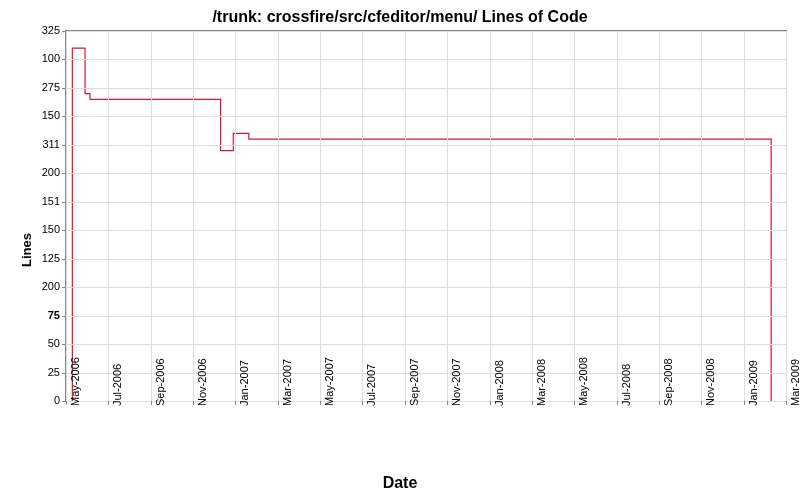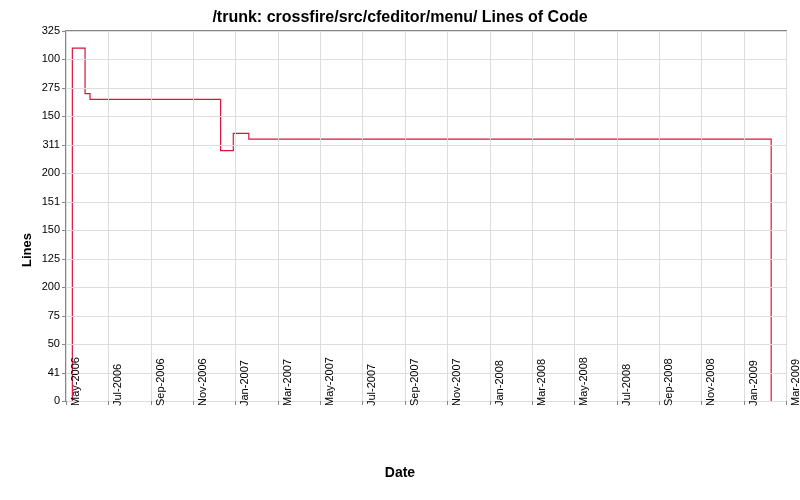--- a/index.html
+++ b/index.html
@@ -42,25 +42,25 @@
     left: 10px;
     top: 50%;
     transform: translateY(-50%) rotate(-90deg);
     transform-origin: center;
     font-size: 13px;
     font-weight: bold;
     color: #000;
   }
   .x-axis-label {
     position: absolute;
-    bottom: 20px;
+    bottom: 8px;
     left: 0;
     right: 0;
     text-align: center;
-    font-size: 14px;
+    font-size: 16px;
     font-weight: bold;
     color: #000;
   }
   .y-tick-label {
     position: absolute;
     right: 740px;
     width: 35px;
     text-align: right;
     font-size: 11px;
     color: #000;
@@ -169,23 +169,23 @@
     <div class="grid-v" style="left: 677.647px;"></div>
     <div class="tick-x" style="left: 677.647px;"></div>
     <div class="grid-v" style="left: 720px;"></div>
     <div class="tick-x" style="left: 720px;"></div>
   </div>
 
 <div class="y-axis-label">Lines</div>
 <div class="x-axis-label">Date</div>
 
 <div class="y-tick-label" style="top: 400px;">0</div>
-<div class="y-tick-label" style="top: 371.538px;">41</div>
+<div class="y-tick-label" style="top: 371.538px;">25</div>
 <div class="y-tick-label" style="top: 343.077px;">50</div>
-<div class="y-tick-label" style="top: 314.615px;">75</div>
+<div class="y-tick-label" style="top: 314.615px; font-weight: bold;">75</div>
 <div class="y-tick-label" style="top: 286.154px;">200</div>
 <div class="y-tick-label" style="top: 257.692px;">125</div>
 <div class="y-tick-label" style="top: 229.231px;">150</div>
 <div class="y-tick-label" style="top: 200.769px;">151</div>
 <div class="y-tick-label" style="top: 172.308px;">200</div>
 <div class="y-tick-label" style="top: 143.846px;">311</div>
 <div class="y-tick-label" style="top: 115.385px;">150</div>
 <div class="y-tick-label" style="top: 86.9231px;">275</div>
 <div class="y-tick-label" style="top: 58.4615px;">100</div>
 <div class="y-tick-label" style="top: 30px;">325</div>

